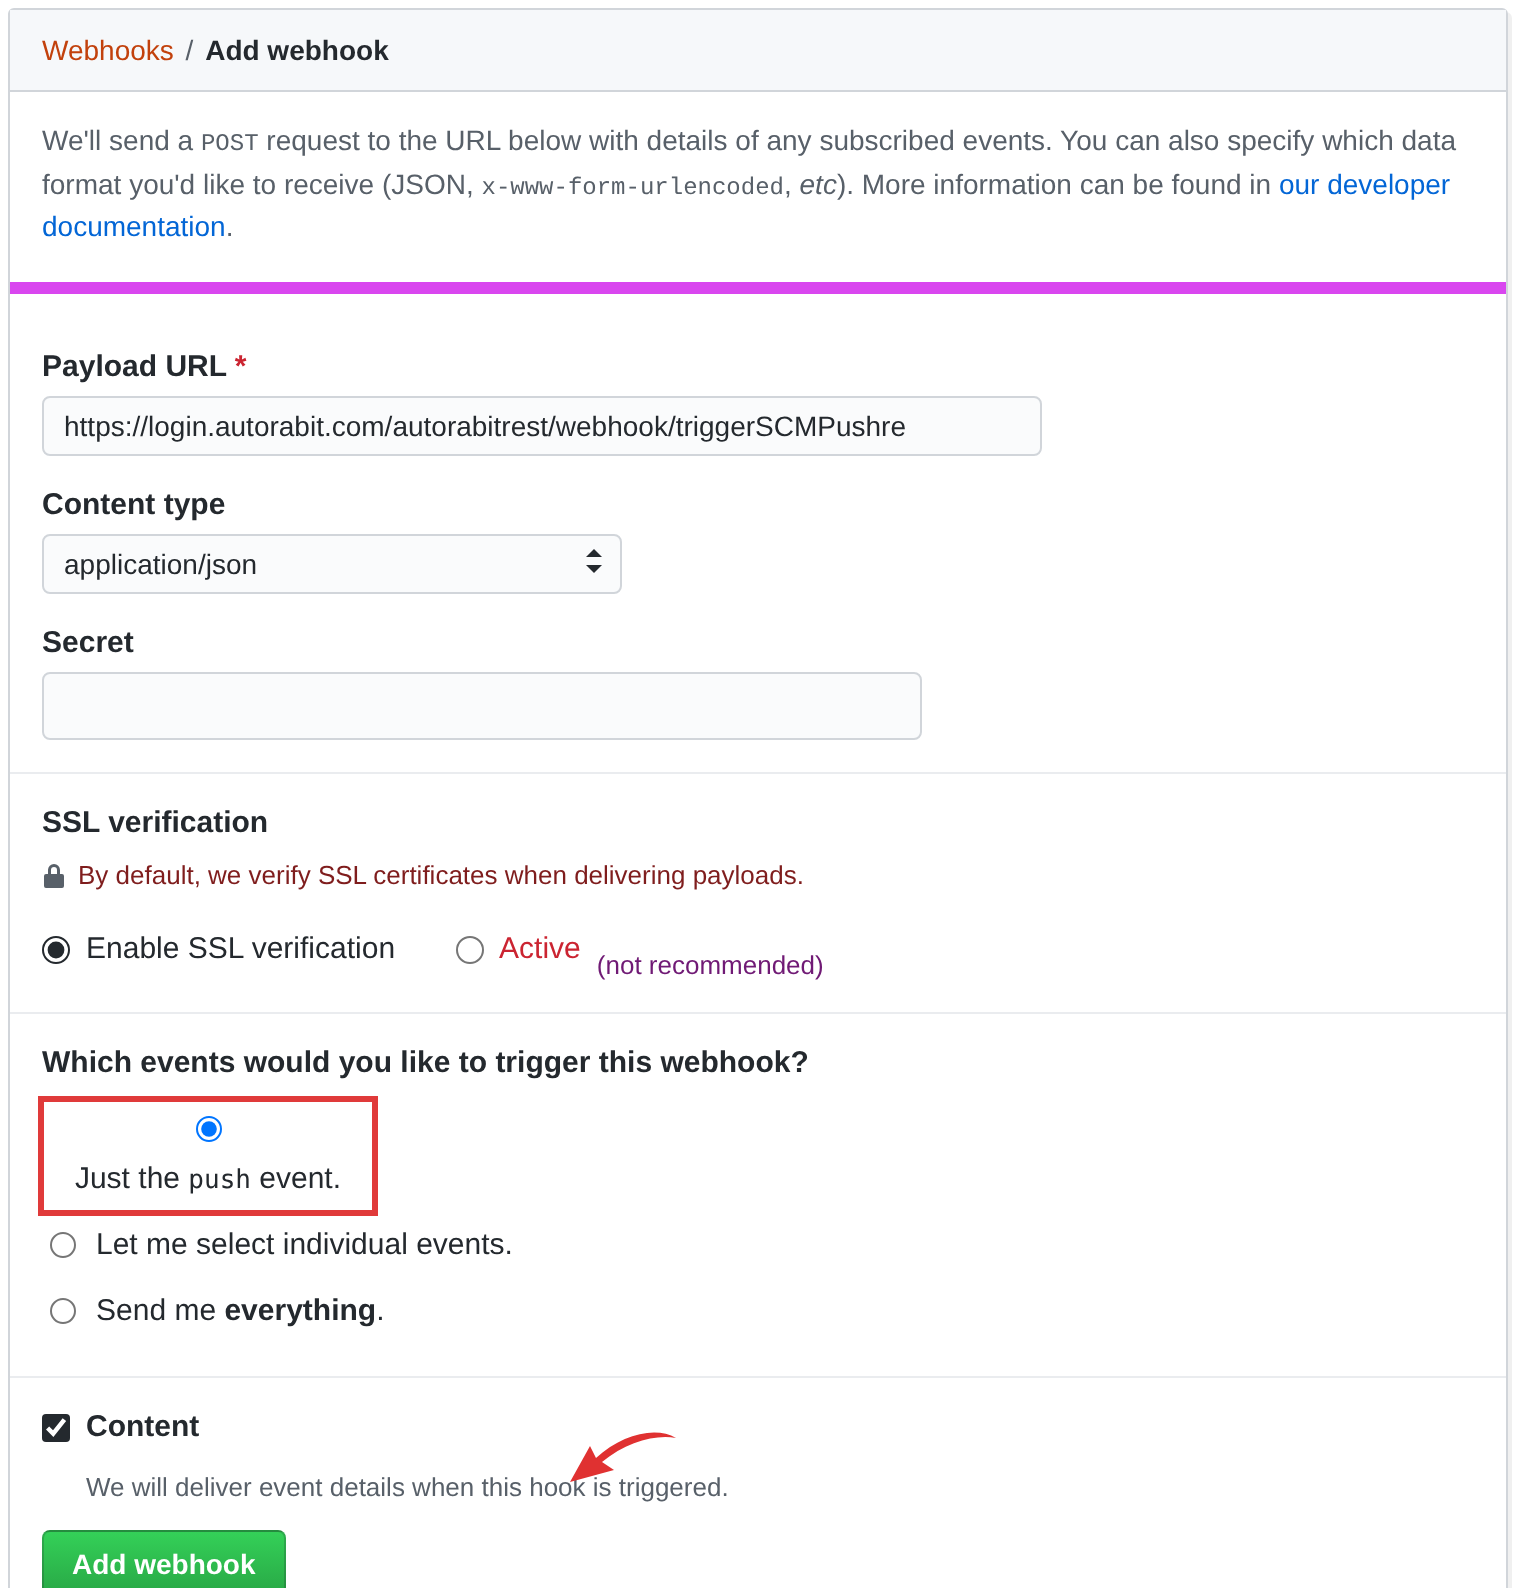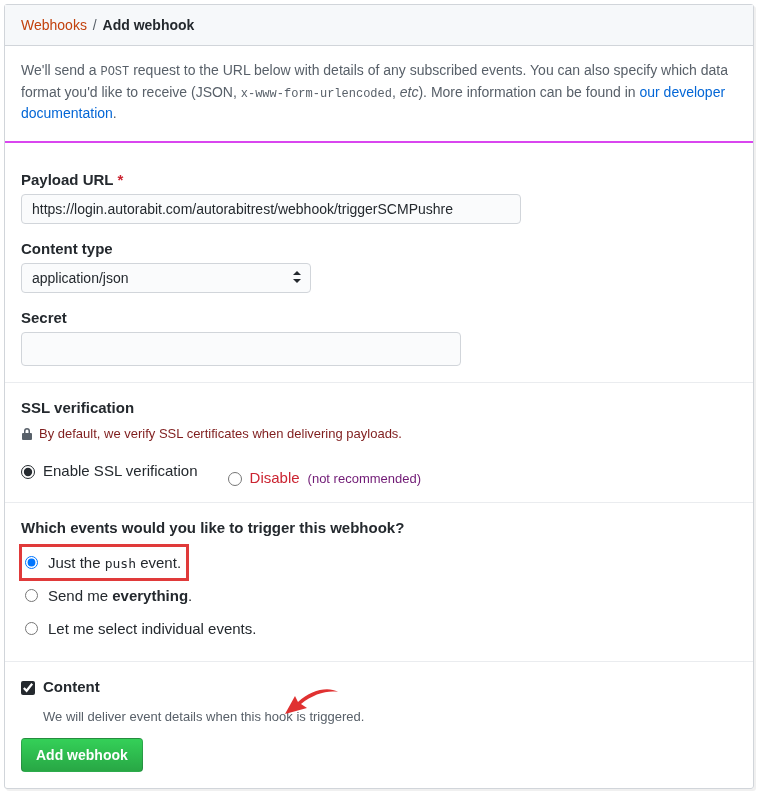--- a/index.html
+++ b/index.html
@@ -21,21 +21,21 @@
       padding: 12px 16px;
       border-bottom: 1px solid #d1d5da;
     }
     .breadcrumb-parent { color: #c2410c; font-weight: 400; }
     .breadcrumb-sep { color: #586069; margin: 0 2px; }
     .breadcrumb-current { color: #24292e; font-weight: 600; }
     .intro {
       padding: 14px 16px 16px;
       color: #586069;
       line-height: 1.55;
-      border-bottom: 2px solid #d946ef;
+      border-bottom: 6px solid #d946ef;
     }
     .intro a { color: #0366d6; text-decoration: none; }
     code.inline { font-family: SFMono-Regular, Consolas, "Liberation Mono", Menlo, monospace; font-size: 12px; }
 
     .section {
       padding: 16px;
       border-bottom: 1px solid #eaecef;
     }
     .section:last-child { border-bottom: none; }
     .form-group { margin-bottom: 16px; }
@@ -100,21 +100,21 @@
       display: inline-block;
       width: 12px; height: 14px;
     }
     .radio-row {
       display: flex;
       align-items: center;
       gap: 30px;
     }
     .radio-opt, .check-opt {
       display: flex;
-      align-items: flex-end;
+      align-items: center;
       gap: 8px;
       font-size: 15px;
       color: #24292e;
     }
     .radio-opt input[type=radio], .check-opt input[type=checkbox] {
       width: 14px; height: 14px;
       accent-color: #24292e;
     }
     .danger { color: #cb2431; }
     .danger-note { color: #701a75; font-size: 13px; margin-top: 16px; }
@@ -123,20 +123,21 @@
       display: flex;
       align-items: center;
       gap: 10px;
       padding: 8px 4px;
       font-size: 15px;
     }
     .ev-opt.selected {
       outline: 3px solid #e03a3a;
       outline-offset: -1px;
       width: 166px;
+      flex-direction: column;
     }
     .push-code { font-family: SFMono-Regular, Consolas, Menlo, monospace; font-size: 13px; }
     .bold { font-weight: 600; }
 
     .active-block .active-label { font-weight: 600; font-size: 15px; }
     .active-block .active-desc { color: #586069; font-size: 13px; margin-left: 22px; margin-top: 14px; }
 
     .btn-primary {
       margin-top: 14px;
       background: #2ea44f;
@@ -209,40 +210,40 @@
       </span>
       <span>By default, we verify SSL certificates when delivering payloads.</span>
     </div>
     <div class="radio-row">
       <label class="radio-opt">
         <input type="radio" name="ssl" checked="" style="">
         <span>Enable SSL verification</span>
       </label>
       <label class="radio-opt">
         <input type="radio" name="ssl" style="">
-        <span class="danger">Disable</span>
+        <span class="danger">Active</span>
         <span class="danger-note">(not recommended)</span>
       </label>
     </div>
   </div>
 
   <div class="section">
     <div class="subhead">Which events would you like to trigger this webhook?</div>
     <div class="events-list">
       <label class="ev-opt selected">
         <input type="radio" name="ev" checked="" style="">
         <span><span>Just the </span><span class="push-code">push</span><span> event.</span></span>
       </label>
       <label class="ev-opt">
         <input type="radio" name="ev" style="">
-        <span><span>Send me </span><span class="bold">everything</span><span>.</span></span>
+        <span>Let me select individual events.</span>
       </label>
       <label class="ev-opt">
         <input type="radio" name="ev" style="">
-        <span>Let me select individual events.</span>
+        <span><span>Send me </span><span class="bold">everything</span><span>.</span></span>
       </label>
     </div>
   </div>
 
   <div class="section" style="position:relative;">
     <div class="active-block">
       <label class="check-opt">
         <input type="checkbox" checked="" style="">
         <span class="active-label">Content</span>
       </label>

